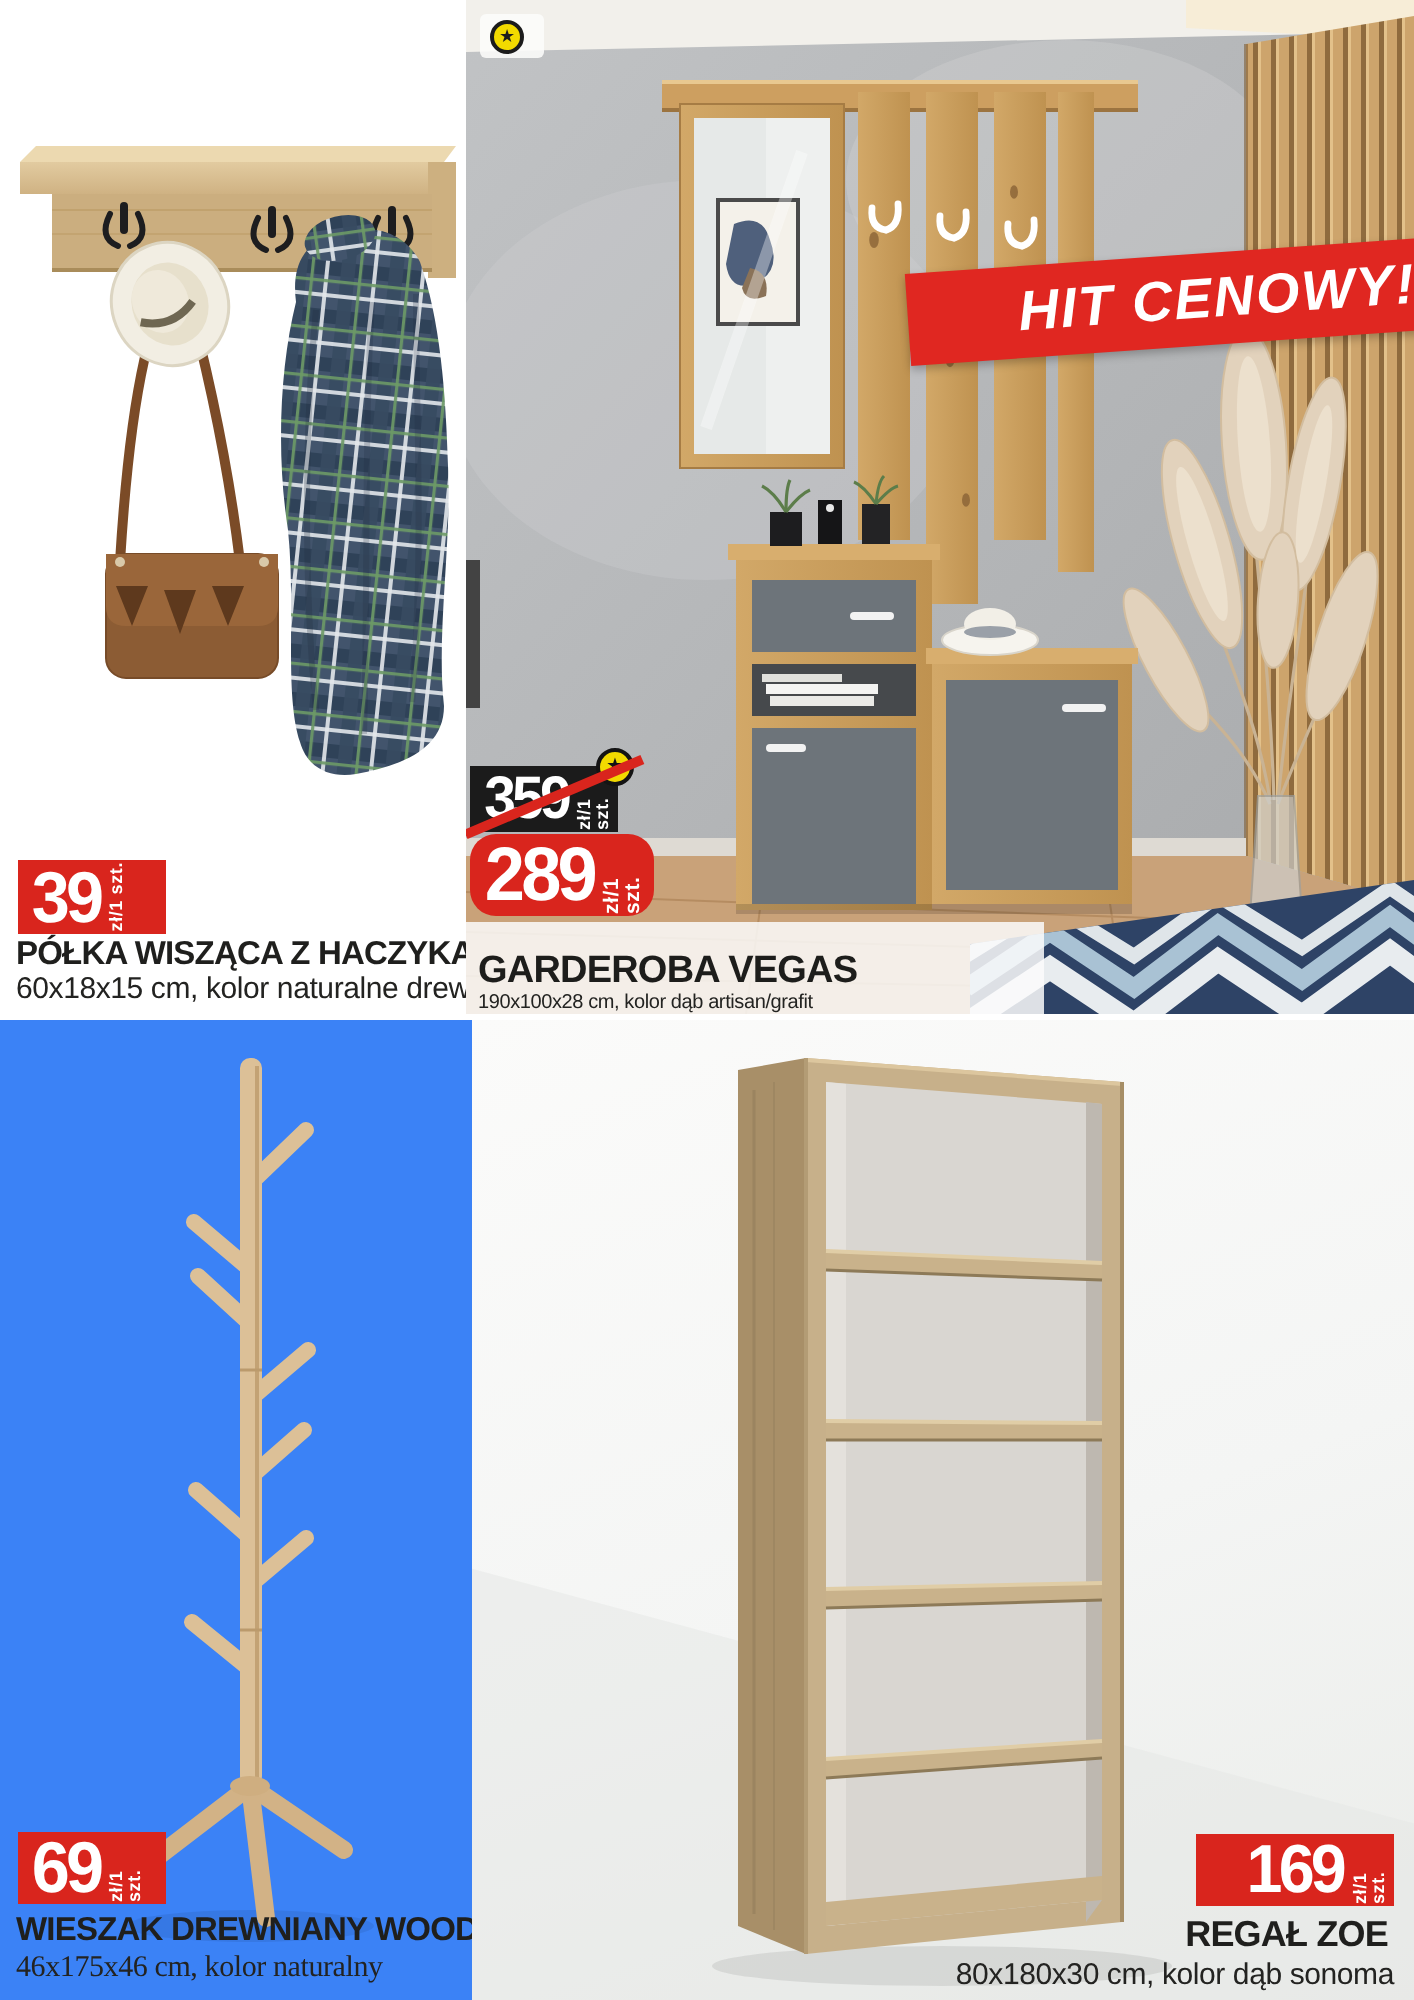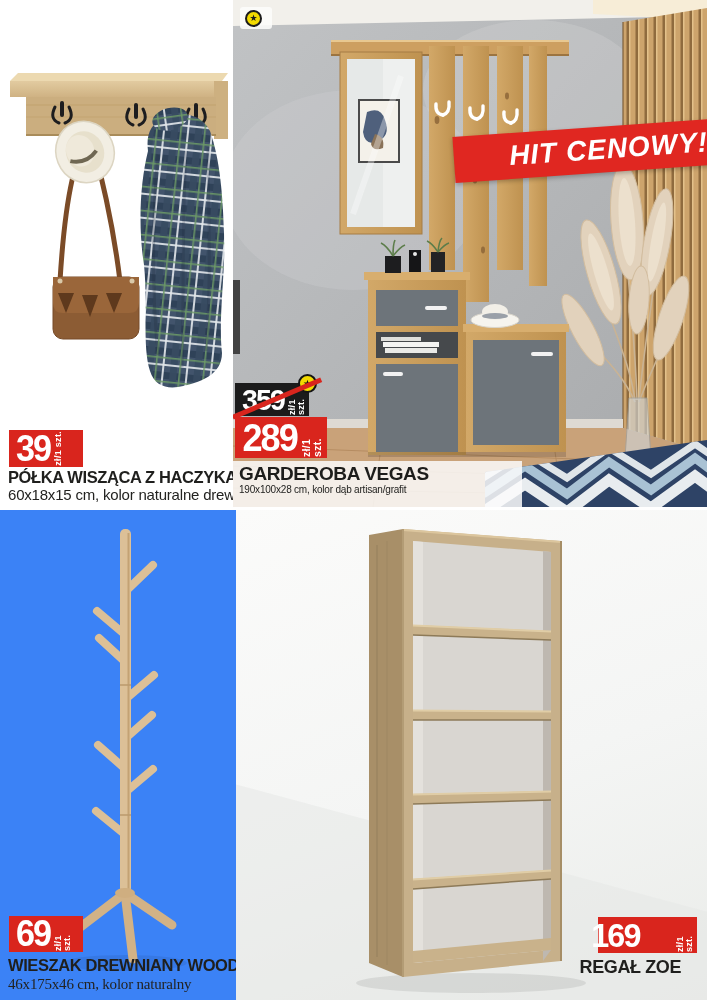--- a/index.html
+++ b/index.html
@@ -17,50 +17,50 @@
   .prod-svg{position:absolute;display:block;}
 
   
   .badge{position:absolute;display:flex;align-items:center;background:#d9251d;color:#fff;
          padding:1px 3px 1px 6px;box-sizing:border-box;}
   .badge .num{font-weight:700;line-height:1;letter-spacing:-2px;transform:scaleX(.95);}
   .badge .unit{writing-mode:vertical-rl;transform:rotate(180deg);font-size:9px;font-weight:700;
                line-height:1;letter-spacing:.3px;margin-left:3px;}
   .badge-39{left:9px;top:430px;width:74px;height:37px;}  .badge-39 .num{font-size:36px;}
   .badge-69{left:9px;top:406px;width:74px;height:36px;}  .badge-69 .num{font-size:36px;}
-  .badge-169{right:10px;top:407px;width:99px;height:36px;justify-content:flex-end;gap:32px;} .badge-169 .num{font-size:34px;}
-  .badge-289{left:2px;top:417px;width:92px;height:41px;} .badge-289 .num{font-size:38px;} .badge-289 .unit{font-size:10.5px;}
+  .badge-169{right:10px;top:407px;width:99px;height:36px;justify-content:flex-end;} .badge-169 .num{font-size:34px;}
+  .badge-289{left:2px;top:417px;width:92px;height:41px;border-radius:13px;} .badge-289 .num{font-size:38px;} .badge-289 .unit{font-size:10.5px;}
   .badge-old{left:2px;top:383px;width:74px;height:33px;background:#1b1b1b;overflow:visible;}
   .badge-old .num{font-size:30px;}
   .badge-old .strike{position:absolute;left:-6px;top:13px;width:96px;height:5px;background:#d9251d;
                      transform:rotate(-23deg);}
   .star-pin{position:absolute;right:-8px;top:-9px;width:15px;height:15px;border-radius:50%;
             background:#f2da00;border:2px solid #141414;color:#141414;display:flex;align-items:center;
             justify-content:center;font-size:10px;line-height:1;}
 
   
   .pname{position:absolute;font-weight:700;font-size:16.5px;letter-spacing:-.4px;color:#1f1f1d;line-height:1.1;white-space:nowrap;}
   .pdesc{position:absolute;font-size:15px;letter-spacing:-.2px;color:#232321;line-height:1.1;white-space:nowrap;}
   .tl-name{left:8px;top:468px;} .tl-desc{left:8px;top:487px;}
   .bl-name{left:8px;top:446px;} .bl-desc{left:8px;top:466px;font-family:Liberation Serif, serif;}
-  .br-name{right:26px;top:448px;text-align:center;font-size:18px;}
+  .br-name{right:13px;top:448px;text-align:center;font-size:18px;}
   .br-desc{right:10px;top:470px;text-align:right;}
 
   
   .note-pill{position:absolute;left:7px;top:7px;height:22px;display:flex;align-items:center;gap:6px;
              background:rgba(252,252,251,.88);border-radius:3px;padding:0 10px 0 5px;}
   .note-star{width:13px;height:13px;border-radius:50%;background:#f2da00;border:2px solid #1c1c1c;
              color:#1c1c1c;display:flex;align-items:center;justify-content:center;font-size:9px;line-height:1;}
   .note-text{font-size:11.5px;color:#333331;letter-spacing:-.1px;white-space:nowrap;}
   .hit-banner{position:absolute;left:221px;top:137px;width:310px;height:46px;background:#e02721;
               transform:rotate(-4deg);transform-origin:left center;display:flex;align-items:center;
               justify-content:center;color:#fff;font-style:italic;font-weight:700;font-size:28px;
               letter-spacing:1px;white-space:nowrap;box-shadow:0 2px 4px rgba(0,0,0,.25);}
   .caption{position:absolute;left:0;top:461px;width:289px;height:46px;background:rgba(252,252,251,.85);
-           padding:3px 0 0 6px;box-sizing:border-box;}
+           padding:15px 0 0 6px;box-sizing:border-box;}
   .caption .cname{font-weight:700;font-size:19px;letter-spacing:-.4px;color:#1d1d1b;line-height:1.05;}
   .caption .cdesc{font-size:10px;letter-spacing:-.2px;color:#232321;line-height:1.15;}
 </style>
 </head>
 <body>
 
 <div class="page">
 
   <section class="cell cell-tl">
     <svg class="prod-svg" style="left:0;top:55px" width="233" height="400" viewBox="0 0 233 400">
@@ -389,15 +389,16 @@
         <line x1="72" y1="4" x2="72" y2="452" stroke="#b39c75" stroke-width="2"></line>
         <line x1="230" y1="16" x2="230" y2="436" stroke="#a68e66" stroke-width="2"></line>
       </g>
     </svg>
 
     <div class="badge badge-169">
       <span class="num">169</span>
       <span class="unit">zł/1 szt.</span>
     </div>
     <div class="pname br-name">REGAŁ ZOE</div>
+    <div class="pdesc br-desc">80x180x30 cm, kolor dąb sonoma</div>
   </section>
 
 </div>
 
 </body></html>

